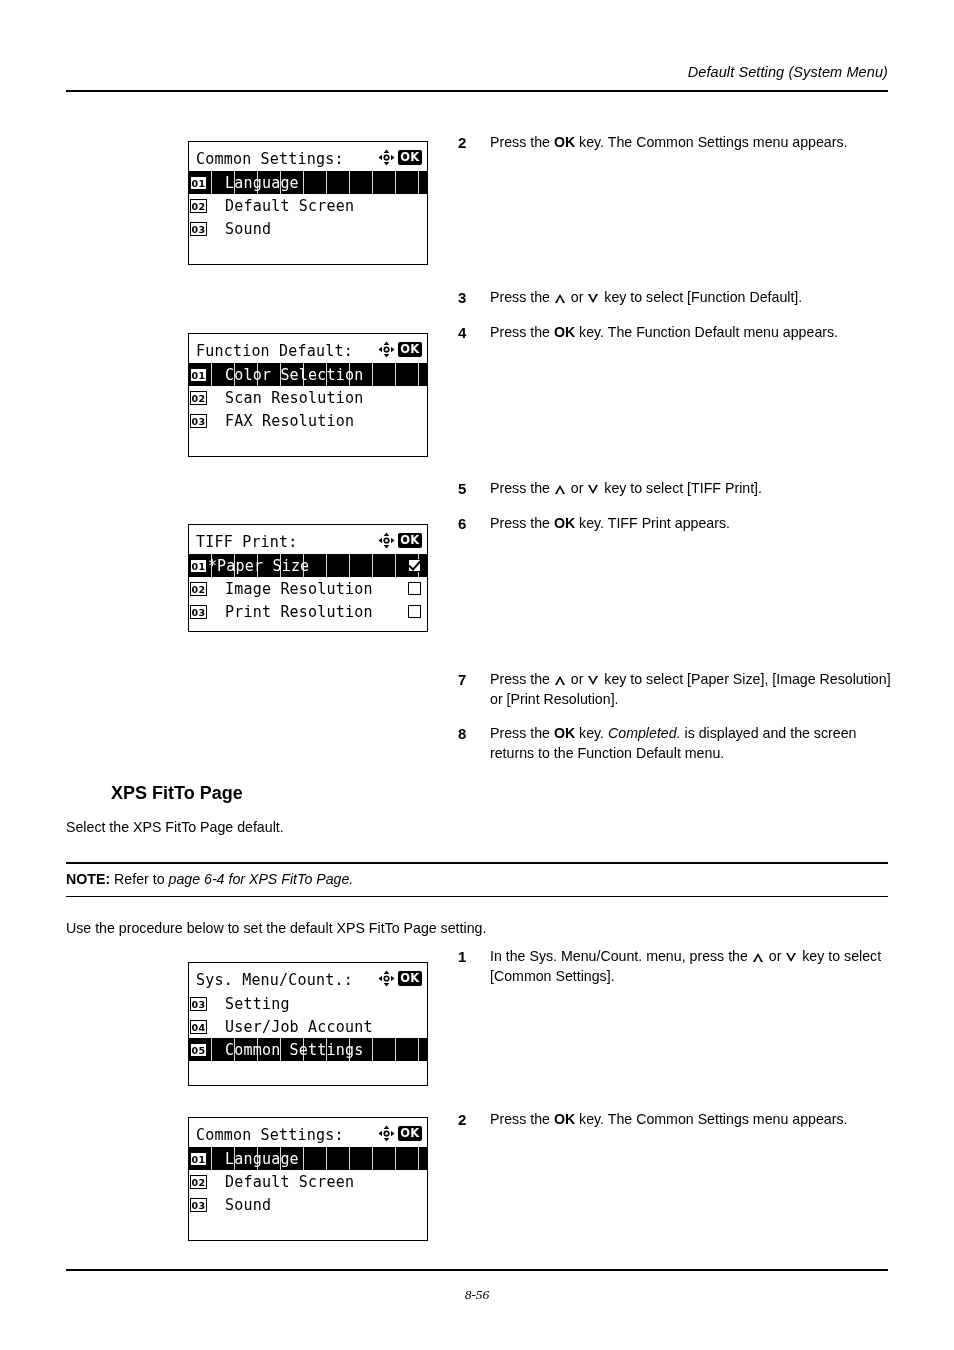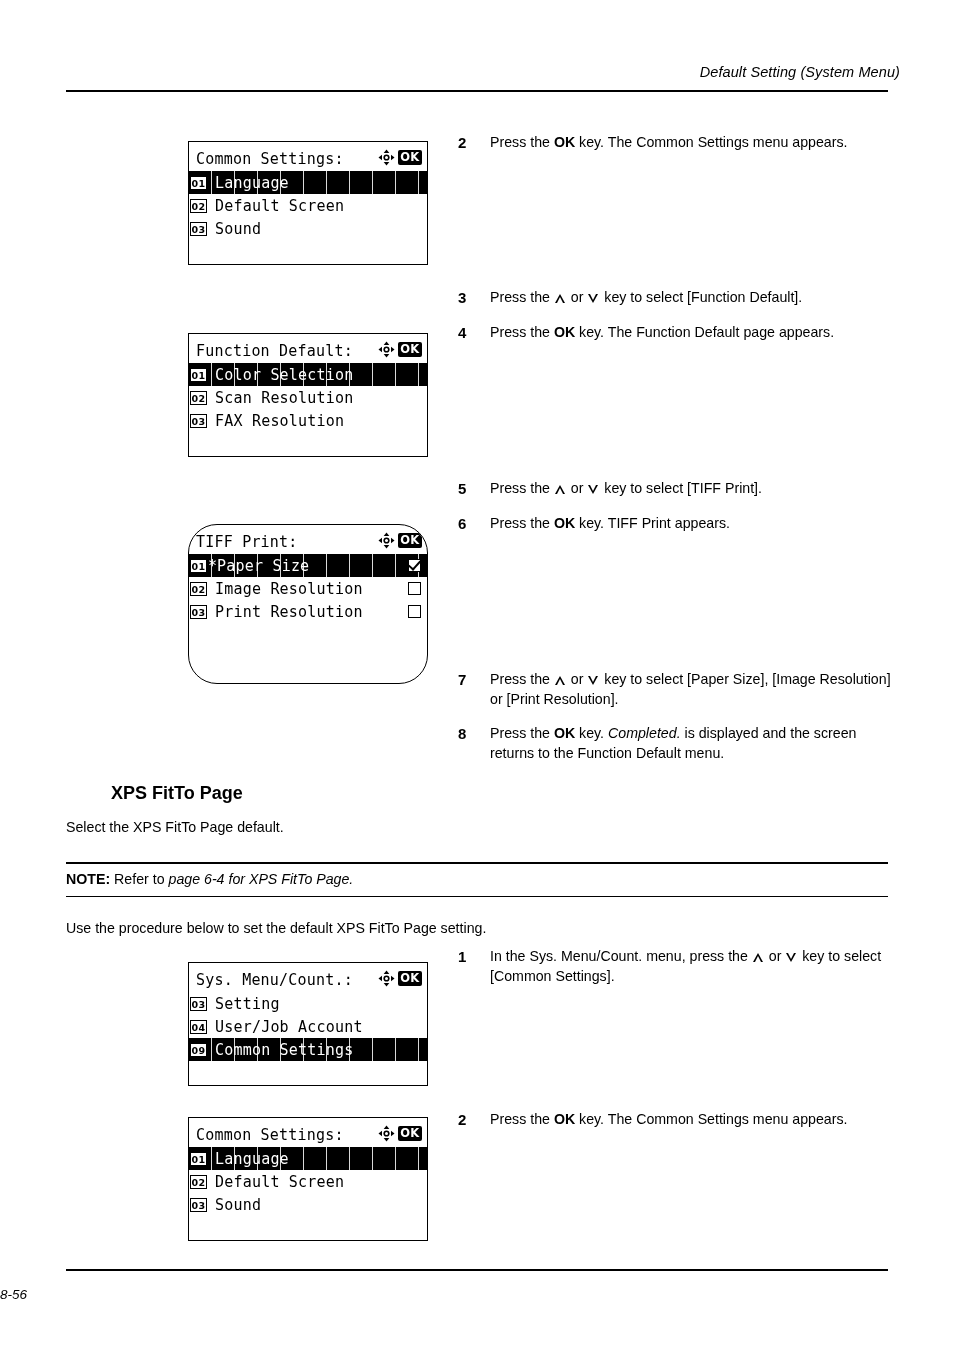--- a/index.html
+++ b/index.html
@@ -19,21 +19,21 @@
   
   .page {
     position: absolute;
     left: 0; top: 0;
     width: 954px;
     height: 1350px;
     overflow: hidden;
   }
   .header-title {
     position: absolute;
-    right: 54px;
+    right: 66px;
     top: 64px;
     font-style: italic;
     font-size: 14.5px;
     letter-spacing: 0.1px;
     white-space: nowrap;
   }
   .rule-header {
     position: absolute;
     left: 66px;
     top: 90px;
@@ -47,23 +47,24 @@
     top: 1269px;
     width: 822px;
     height: 2px;
     background: #000;
   }
   .footer-page {
     position: absolute;
     left: 0;
     top: 1287px;
     width: 954px;
-    text-align: left;
+    text-align: center;
     font-style: italic;
     font-size: 13.5px;
+    font-family: Liberation Serif, serif;
   }
 
   
   .step {
     position: absolute;
     left: 458px;
     width: 440px;
   }
   .step .num {
     position: absolute;
@@ -260,21 +261,21 @@
     line-height: 11px;
     height: 14px;
     min-width: 17px;
     text-align: center;
     padding: 1px 0 0 0;
     letter-spacing: 0.5px;
     position: relative;
     z-index: 2;
   }
   .rowlabel {
-    margin-left: 8px;
+    margin-left: 18px;
     font-size: 15px;
     line-height: 18px;
     letter-spacing: 0.2px;
     position: relative;
     z-index: 2;
   }
   .rowlabel.tight { margin-left: 0px; }
   .star {
     position: relative;
     z-index: 2;
@@ -387,21 +388,21 @@
         </div>
         <div class="lcd-row">
           <span class="rownum">03</span>
           <span class="rowlabel">FAX Resolution</span>
         </div>
       </div>
       <div class="lcd-exit" style="top:98px;">[  Exit  ]</div>
     </div>
   </div>
 
-  <div class="lcd" style="left:188px; top:524px; width:240px; height:160px;border-radius:29px;">
+  <div class="lcd" style="left:188px; top:524px; width:240px; height:108px;">
     <div class="lcd-inner">
       <div class="lcd-title">TIFF Print:</div>
       <div class="lcd-head-icons">
         <span class="dpad">
           <svg width="17" height="17" viewBox="0 0 17 17">
             <polygon points="8.5,0.5 11.3,4 5.7,4" fill="#000"></polygon>
             <polygon points="8.5,16.5 11.3,13 5.7,13" fill="#000"></polygon>
             <polygon points="0.5,8.5 4,5.7 4,11.3" fill="#000"></polygon>
             <polygon points="16.5,8.5 13,5.7 13,11.3" fill="#000"></polygon>
             <circle cx="8.5" cy="8.5" r="3.1" fill="#000"></circle>
@@ -450,21 +451,21 @@
       <div class="lcd-rows">
         <div class="lcd-row">
           <span class="rownum">03</span>
           <span class="rowlabel">Setting</span>
         </div>
         <div class="lcd-row">
           <span class="rownum">04</span>
           <span class="rowlabel">User/Job Account</span>
         </div>
         <div class="lcd-row sel">
-          <span class="rownum">09</span>
+          <span class="rownum">05</span>
           <span class="rowlabel">Common Settings</span>
         </div>
       </div>
       <div class="lcd-exit" style="top:98px;">[  Exit  ]</div>
     </div>
   </div>
 
   <div class="lcd" style="left:188px; top:1117px; width:240px; height:124px;">
     <div class="lcd-inner">
       <div class="lcd-title">Common Settings:</div>
@@ -504,21 +505,21 @@
     <div class="txt"><span>Press the </span><b>OK</b><span> key. The Common Settings menu appears.</span></div>
   </div>
 
   <div class="step" style="top:288px;">
     <span class="num">3</span>
     <div class="txt"><span>Press the </span><span class="tri-up"></span><span> or </span><span class="tri-dn"></span><span> key to select [Function Default].</span></div>
   </div>
 
   <div class="step" style="top:323px;">
     <span class="num">4</span>
-    <div class="txt"><span>Press the </span><b>OK</b><span> key. The Function Default page appears.</span></div>
+    <div class="txt"><span>Press the </span><b>OK</b><span> key. The Function Default menu appears.</span></div>
   </div>
 
   <div class="step" style="top:479px;">
     <span class="num">5</span>
     <div class="txt"><span>Press the </span><span class="tri-up"></span><span> or </span><span class="tri-dn"></span><span> key to select [TIFF Print].</span></div>
   </div>
 
   <div class="step" style="top:514px;">
     <span class="num">6</span>
     <div class="txt"><span>Press the </span><b>OK</b><span> key. TIFF Print appears.</span></div>

